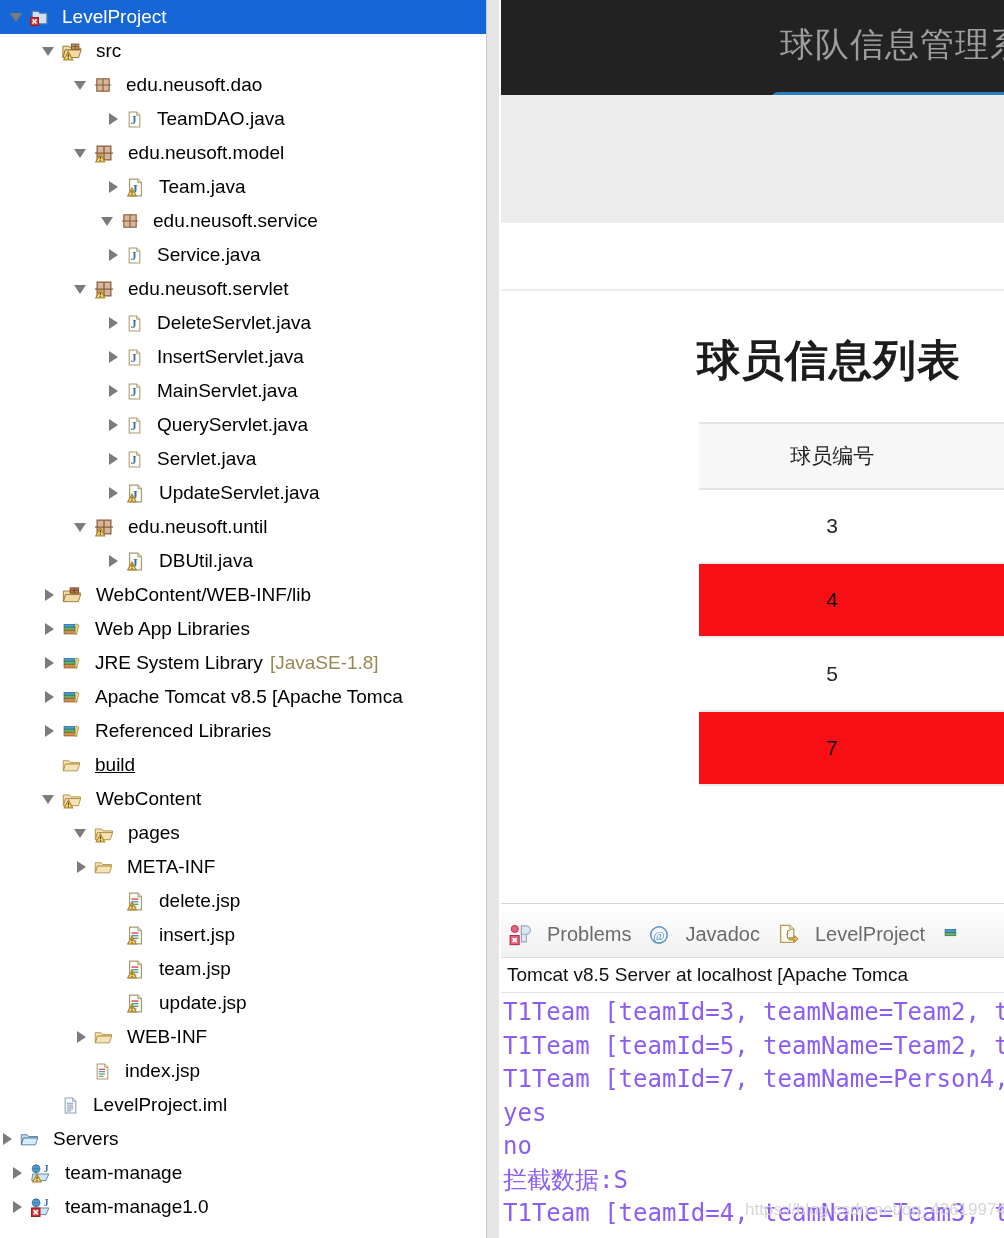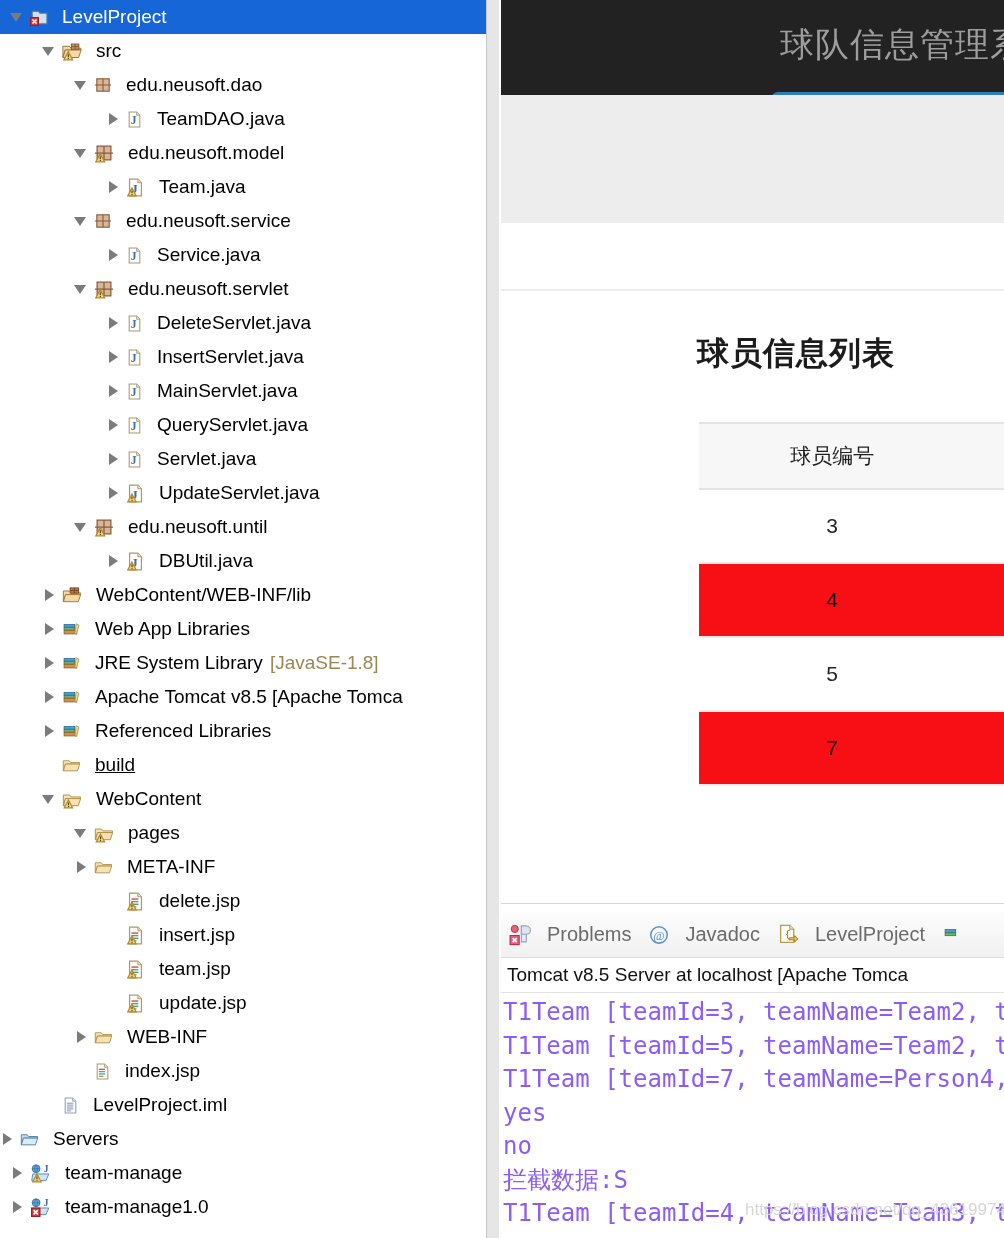--- a/index.html
+++ b/index.html
@@ -101,21 +101,21 @@
   #rule-1 {
     position: absolute; left: 0; top: 289px;
     width: 503px; height: 2px;
     background: #ededed;
   }
 
   
   #page-heading {
     position: absolute;
     left: 196px; top: 332px;
-    font-size: 32px;
+    font-size: 43px;
     font-weight: bold;
     color: #1c1c1c;
     white-space: nowrap;
     letter-spacing: 1px;
   }
 
   
   #data-table {
     position: absolute;
     left: 198px; top: 422px;
@@ -275,21 +275,21 @@
             <path d="M3 1 h7 l3 3 v11 h-10 Z" fill="#fdfdfa" stroke="#a99a6e" stroke-width="1"></path>
             <path d="M10 1 v3 h3" fill="#e8e2c8" stroke="#a99a6e" stroke-width="0.8"></path>
             <text x="7.2" y="12.6" font-family="Liberation Serif, serif" font-size="11" font-weight="bold" fill="#3f6ea8" text-anchor="middle">J</text>
             <path d="M1.5 15 L5 8.5 L8.5 15 Z" fill="#f7d67a" stroke="#b08828" stroke-width="1"></path>
             <rect x="4.6" y="10.6" width="0.9" height="2.3" fill="#4a3a10"></rect>
             <rect x="4.6" y="13.5" width="0.9" height="0.9" fill="#4a3a10"></rect>
           </svg>
         </span>
         <span class="lbl">Team.java</span>
       </div>
-      <div class="tree-row" style="padding-left: 74px;">
+      <div class="tree-row" style="padding-left: 101px;">
         <span class="arrow down"></span>
         <span style="display: flex; align-items: center; flex: 0 0 auto; margin-right: 7px;">
           <svg class="ico" width="18" height="18" viewBox="0 0 16 16">
             <rect x="2.5" y="2.5" width="11" height="11" fill="#d6b79a" stroke="#8a5c3a" stroke-width="1"></rect>
             <path d="M8 2.5 V13.5 M2.5 8 H13.5" stroke="#8a5c3a" stroke-width="1"></path>
             <path d="M0.8 8 H2.5 M13.5 8 H15.2" stroke="#8a5c3a" stroke-width="1"></path>
           </svg>
         </span>
         <span class="lbl">edu.neusoft.service</span>
       </div>

